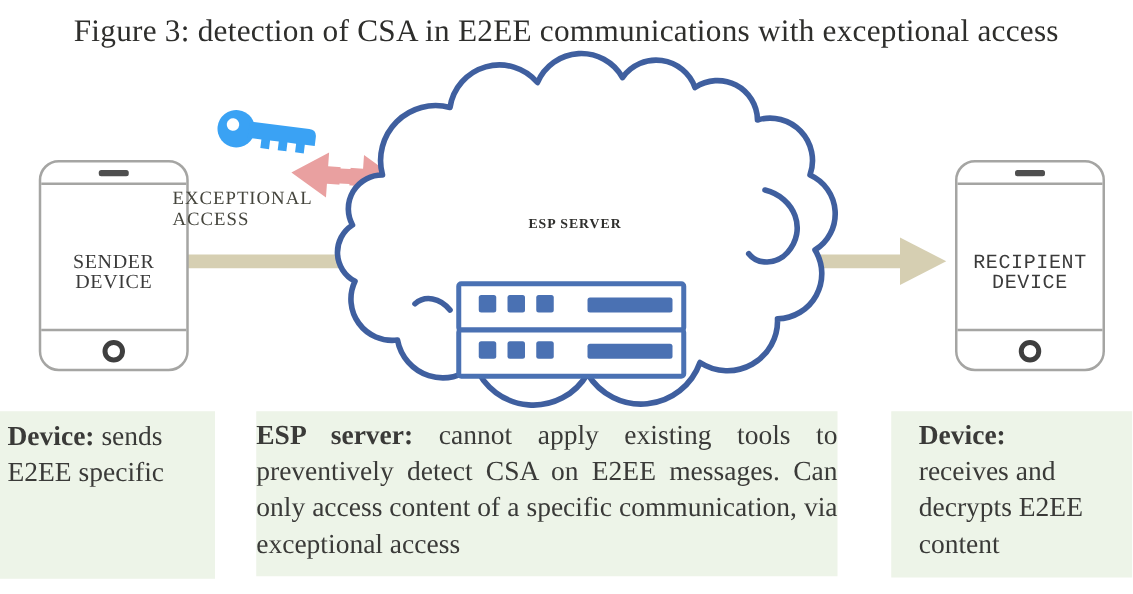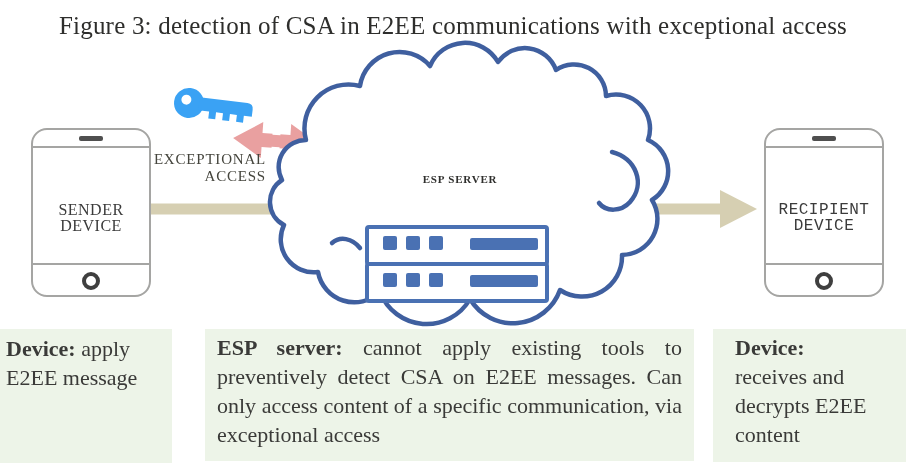--- a/index.html
+++ b/index.html
@@ -37,36 +37,36 @@
   .phone-label{position:absolute;top:72px;left:0;right:0;text-align:center;
     font-size:16px;line-height:16px;letter-spacing:.5px;color:#3b3b3b;}
   .phone-bottom{position:absolute;bottom:0;left:0;right:0;height:30px;
     border-top:2px solid var(--phone-border,#a5a5a3);}
   .home-btn{position:absolute;left:50%;transform:translateX(-50%);bottom:5px;
     width:10px;height:10px;border:4px solid #3f3f3f;border-radius:50%;background:#fff;}
   #sender-phone{left:31px;}
   #recipient-phone{left:764px;font-family:Liberation Mono, monospace;}
   
   .access-label{
-    position:absolute;left:138px;top:151px;width:128px;text-align:right;
+    position:absolute;left:138px;top:151px;width:128px;text-align:left;
     font-size:15px;line-height:17px;letter-spacing:.8px;color:#45453d;
   }
   .cloud-label{
     position:absolute;left:380px;top:173px;width:160px;text-align:center;
     font-size:11px;font-weight:bold;letter-spacing:.8px;color:#2f2f2d;
   }
   
   .cap{
     position:absolute;top:329px;height:124px;background:var(--block-bg,#edf4e8);
     font-size:22px;line-height:29px;color:var(--text-dark,#3a3a38);padding:5px 6px;
   }
   .cap .lead{font-weight:bold;}
   .cap .lead.block{display:block;}
   #cap-sender{left:0;width:160px;}
-  #cap-esp{left:205px;width:465px;padding:4px 12px;text-align:justify;}
+  #cap-esp{left:205px;width:465px;padding:4px 0;text-align:justify;}
   #cap-recipient{left:713px;width:163px;padding:4px 8px 5px 22px;}
 </style>
 </head>
 <body>
 
 <div id="stage">
 
   <div class="fig-title">Figure 3: detection of CSA in E2EE communications with exceptional access</div>
 
   <svg id="art" width="906" height="475" viewBox="0 0 906 475">
@@ -149,21 +149,21 @@
     </div>
   </div>
 
   <div class="access-label">
     <div>EXCEPTIONAL</div>
     <div>ACCESS</div>
   </div>
   <div class="cloud-label">ESP SERVER</div>
 
   <div class="cap" id="cap-sender">
-    <span class="lead">Device:</span><span> apply E2EE message</span>
+    <span class="lead">Device:</span><span> sends E2EE specific</span>
   </div>
   <div class="cap" id="cap-esp">
     <span class="lead">ESP server:</span><span> cannot apply existing tools to preventively detect CSA on E2EE messages. Can only access content of a specific communication, via exceptional access</span>
   </div>
   <div class="cap" id="cap-recipient">
     <span class="lead block">Device:</span><span>receives and decrypts E2EE content</span>
   </div>
 
 </div>
 

